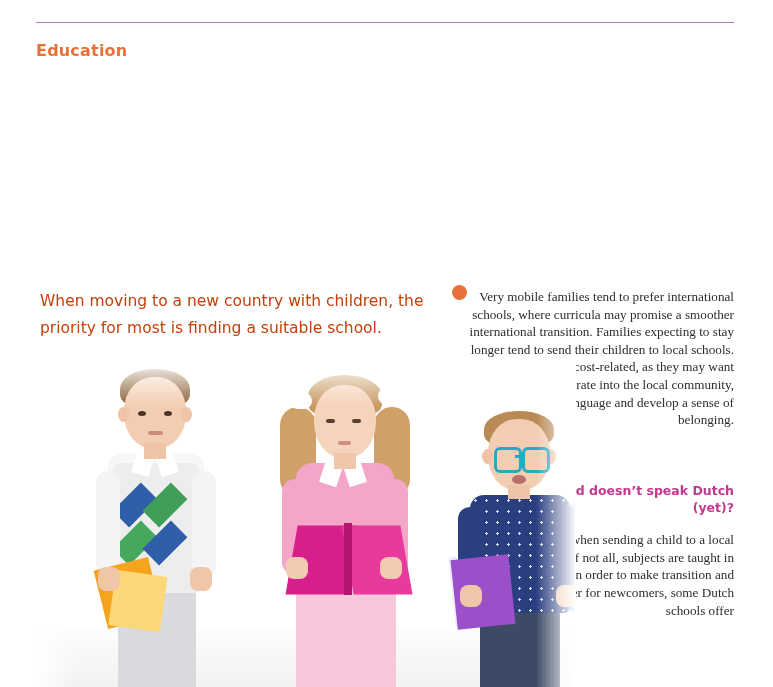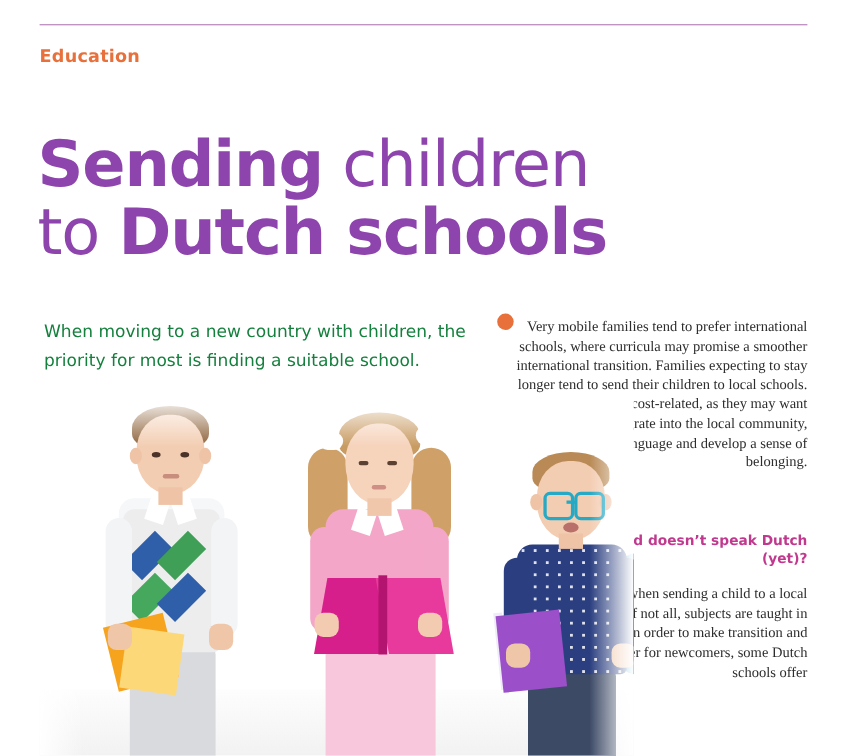--- a/index.html
+++ b/index.html
@@ -72,21 +72,21 @@
   }
 
   .standfirst {
     position: absolute;
     left: 40px;
     top: 288px;
     width: 420px;
     font-family: "DejaVu Sans", sans-serif;
     font-size: 15.5px;
     line-height: 27px;
-    color: #15803d;
+    color: #c2410c;
   }
 
   
   .body-col {
     position: absolute;
     left: 452px;
     top: 288px;
     width: 282px;
     font-family: "Liberation Serif", serif;
     font-size: 13.2px;
@@ -260,24 +260,20 @@
 </style>
 </head>
 <body>
 
 <div class="page">
 
   <div class="top-rule"></div>
 
   <div class="kicker">Education</div>
 
-  <div class="headline">
-    <span class="b">Sending</span><span class="l"> children</span><br>
-    <span class="l">to </span><span class="b">Dutch schools</span>
-  </div>
 
 
   <div class="standfirst">When moving to a new country with children, the priority for most is finding a suitable school.</div>
 
   <div class="drop-dot"></div>
   <div class="body-col">
     <p class="first">Very mobile families tend to prefer international schools, where curricula may promise a smoother international transition. Families expecting to stay longer tend to send their children to local schools. This is not simply cost-related, as they may want their children to integrate into the local community, learn the local language and develop a sense of belonging.</p>
   </div>
 
   <div class="subhead">What if my child doesn’t speak Dutch (yet)?</div>

